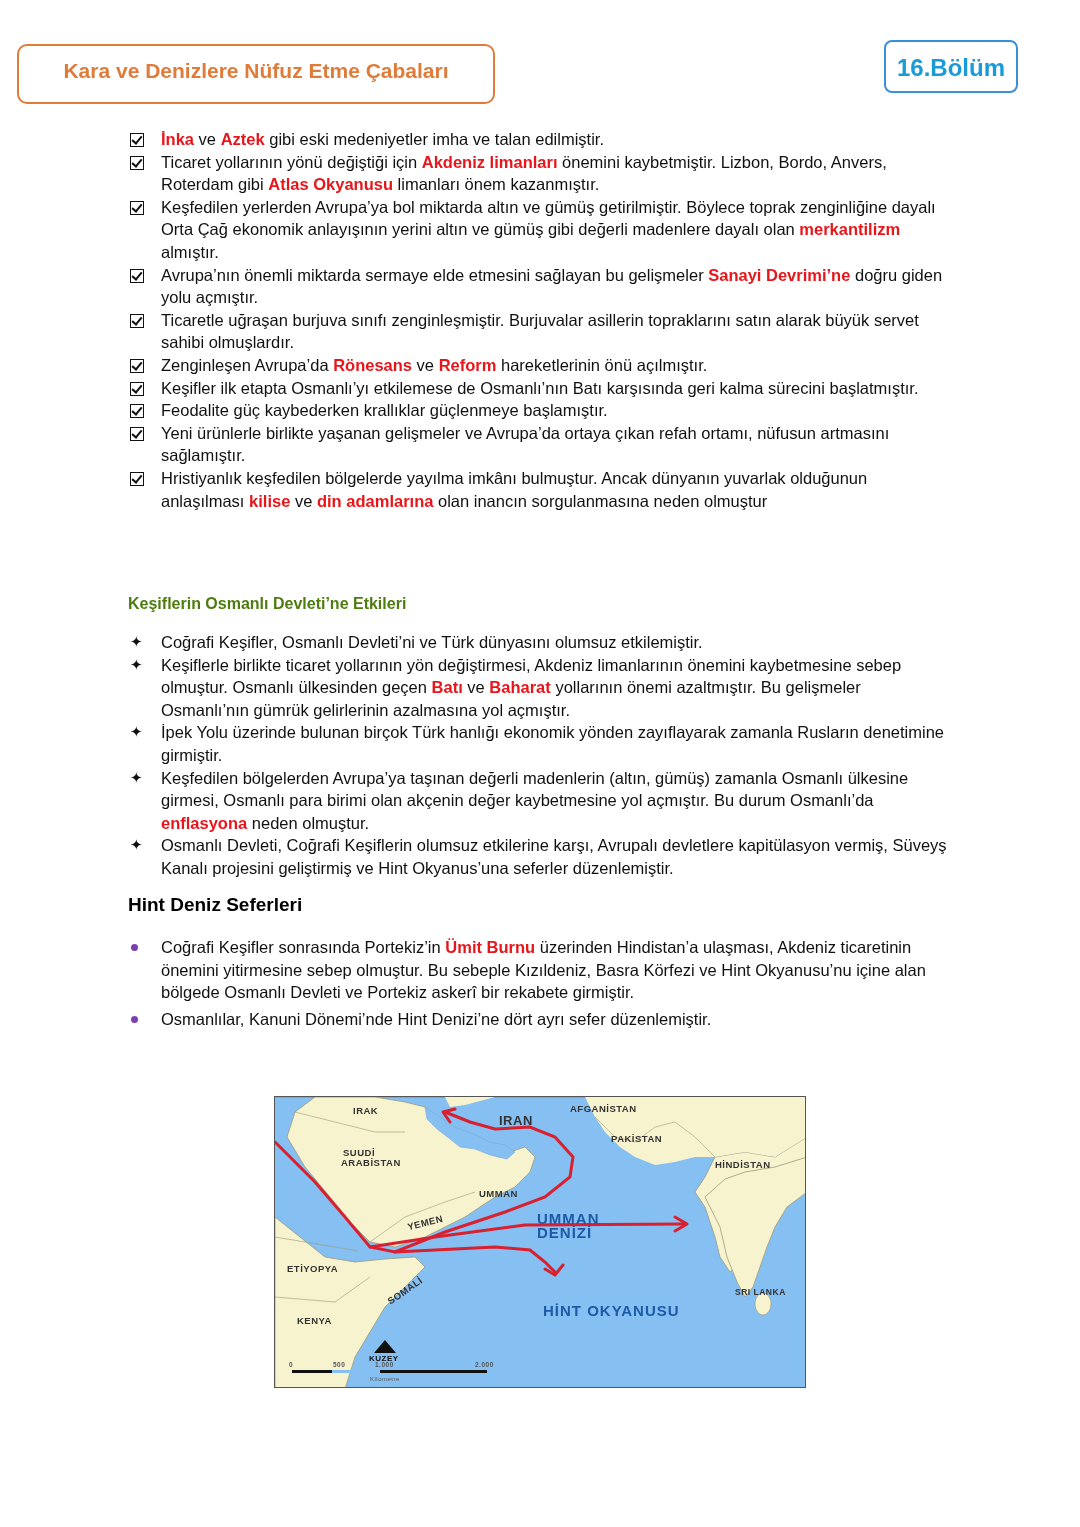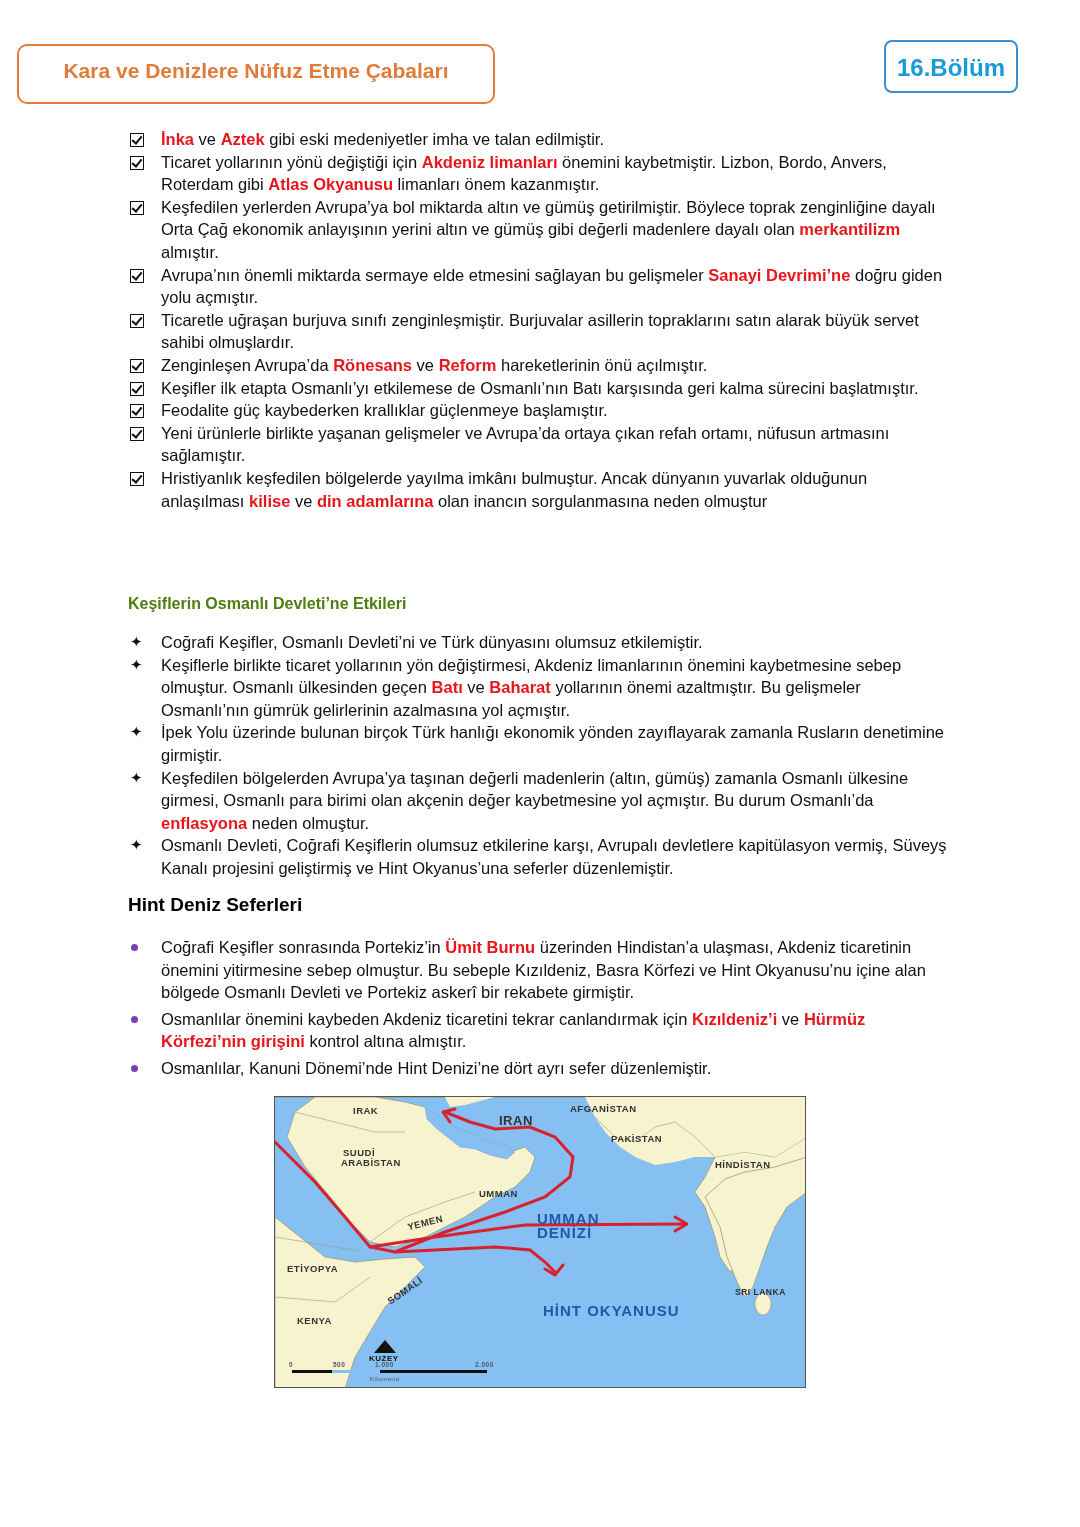--- a/index.html
+++ b/index.html
@@ -51,21 +51,20 @@
     <li><span class="mark star">✦</span><span>Coğrafi Keşifler, Osmanlı Devleti’ni ve Türk dünyasını olumsuz etkilemiştir.</span></li>
     <li><span class="mark star">✦</span><span>Keşiflerle birlikte ticaret yollarının yön değiştirmesi, Akdeniz limanlarının önemini kaybetmesine sebep olmuştur. Osmanlı ülkesinden geçen </span><span class="red">Batı</span><span> ve </span><span class="red">Baharat</span><span> yollarının önemi azaltmıştır. Bu gelişmeler Osmanlı’nın gümrük gelirlerinin azalmasına yol açmıştır.</span></li>
     <li><span class="mark star">✦</span><span>İpek Yolu üzerinde bulunan birçok Türk hanlığı ekonomik yönden zayıflayarak zamanla Rusların denetimine girmiştir.</span></li>
     <li><span class="mark star">✦</span><span>Keşfedilen bölgelerden Avrupa’ya taşınan değerli madenlerin (altın, gümüş) zamanla Osmanlı ülkesine girmesi, Osmanlı para birimi olan akçenin değer kaybetmesine yol açmıştır. Bu durum Osmanlı’da </span><span class="red">enflasyona</span><span> neden olmuştur.</span></li>
     <li><span class="mark star">✦</span><span>Osmanlı Devleti, Coğrafi Keşiflerin olumsuz etkilerine karşı, Avrupalı devletlere kapitülasyon vermiş, Süveyş Kanalı projesini geliştirmiş ve Hint Okyanus’una seferler düzenlemiştir.</span></li>
   </ul>
 
 <div class="h-blue" style="top:894px;">Hint Deniz Seferleri</div>
 <ul class="list" id="list3" style="top:936px;">
     <li style="margin-bottom: 4px;"><span class="mark"><span class="dot"></span></span><span>Coğrafi Keşifler sonrasında Portekiz’in </span><span class="red">Ümit Burnu</span><span> üzerinden Hindistan’a ulaşması, Akdeniz ticaretinin önemini yitirmesine sebep olmuştur. Bu sebeple Kızıldeniz, Basra Körfezi ve Hint Okyanusu’nu içine alan bölgede Osmanlı Devleti ve Portekiz askerî bir rekabete girmiştir.</span></li>
-    <li style="margin-bottom: 4px;"><span class="mark"><span class="dot"></span></span><span>Osmanlılar önemini kaybeden Akdeniz ticaretini tekrar canlandırmak için </span><span class="red">Kızıldeniz’i</span><span> ve </span><span class="red">Hürmüz Körfezi’nin girişini</span><span> kontrol altına almıştır.</span></li>
     <li style="margin-bottom: 4px;"><span class="mark"><span class="dot"></span></span><span>Osmanlılar, Kanuni Dönemi’nde Hint Denizi’ne dört ayrı sefer düzenlemiştir.</span></li>
   </ul>
 
 <div class="map">
   <svg width="532" height="292" viewBox="0 0 532 292">
     <rect width="532" height="292" fill="#86bff2"></rect>
 
     <path d="M0,0 L532,0 L532,40 L500,60 L470,55 L440,60 L430,80 L420,95 L430,110 L440,140 L445,160 L455,175 L465,165 L475,145 L480,120 L495,100 L510,90 L532,85 L532,0 Z" fill="#f7f3cf" stroke="#9a9a7a" stroke-width="0.8"></path>
     <path d="M0,0 L170,0 L175,10 L190,8 L220,0 L310,0 L320,20 L330,35 L345,50 L360,60 L380,68 L400,65 L420,60 L440,60 L470,55 L500,60 L532,40 L532,0 Z" fill="#f7f3cf"></path>
     <path d="M12,40 L30,70 L55,100 L75,125 L95,145 L120,150 L150,140 L190,120 L220,100 L240,90 L255,75 L260,60 L250,50 L235,55 L225,60 L210,55 L200,45 L190,35 L175,30 L160,20 L150,10 L130,5 L100,0 L40,0 L20,15 Z" fill="#f7f3cf" stroke="#9a9a7a" stroke-width="0.8"></path>

